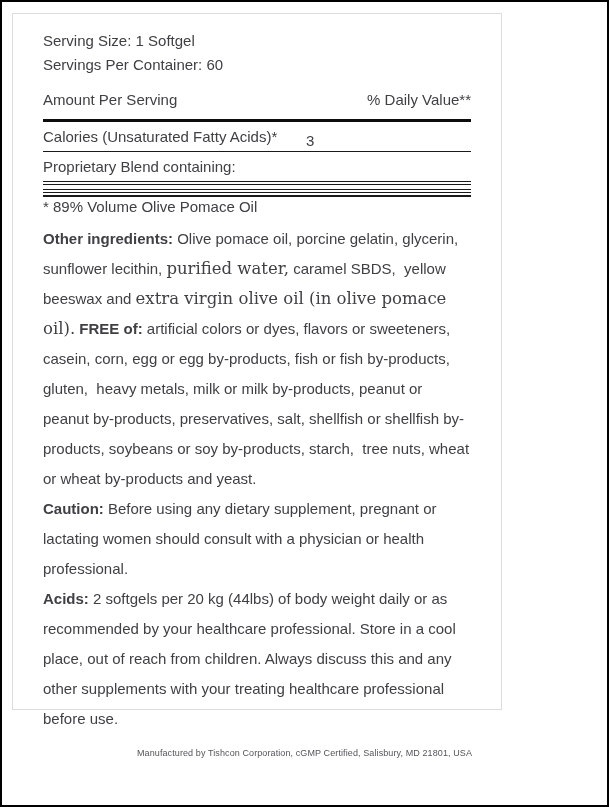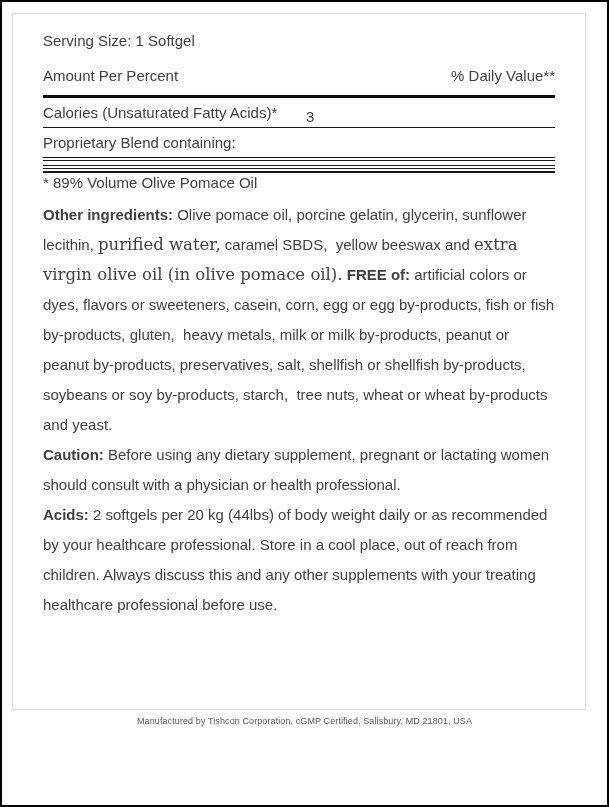--- a/index.html
+++ b/index.html
@@ -19,21 +19,21 @@
     position: absolute;
     inset: 0;
     border: 2px solid #000000;
     box-sizing: border-box;
     pointer-events: none;
   }
   .panel {
     position: absolute;
     left: 12px;
     top: 13px;
-    width: 574px;
+    width: 490px;
     height: 697px;
     border: 1px solid #dcdcdc;
     box-sizing: border-box;
     padding: 15px 30px 0 30px;
     background: #ffffff;
   }
   .serving-line {
     font-size: 15px;
     line-height: 24px;
     margin: 0;
@@ -95,38 +95,39 @@
   .b { font-weight: 700; text-align: center; }
   .sb { font-weight: 700; margin-top: 13px; }
   .serif-seg {
     font-family: "DejaVu Serif", serif;
     font-size: 16.5px;
   }
   .footer-line {
     position: absolute;
     left: 0;
     right: 0;
-    top: 716px;
+    top: 748px;
     text-align: center;
     font-size: 9px;
     color: #55555a;
     letter-spacing: 0.1px;
   }
 </style>
 </head>
 <body>
 
 <div class="frame"></div>
 
 <div class="panel">
 
   <p class="serving-line">Serving Size: 1 Softgel</p>
+  <p class="serving-line">Servings Per Container: 60</p>
 
   <div class="hdr-row">
-    <span>Amount Per Percent</span>
+    <span>Amount Per Serving</span>
     <span>% Daily Value**</span>
   </div>
 
   <div class="thick-bar"></div>
 
   <div class="t-row">
     <span class="t-name">Calories (Unsaturated Fatty Acids)*</span>
     <span class="t-amount">3</span>
     <span class="t-dv"></span>
   </div>

